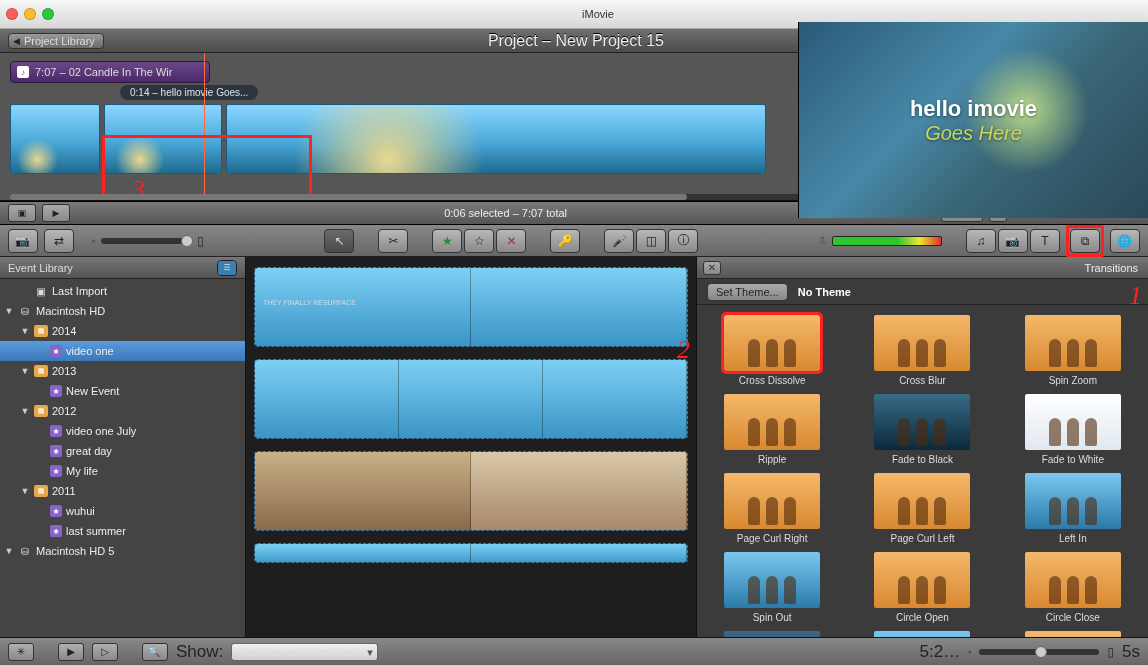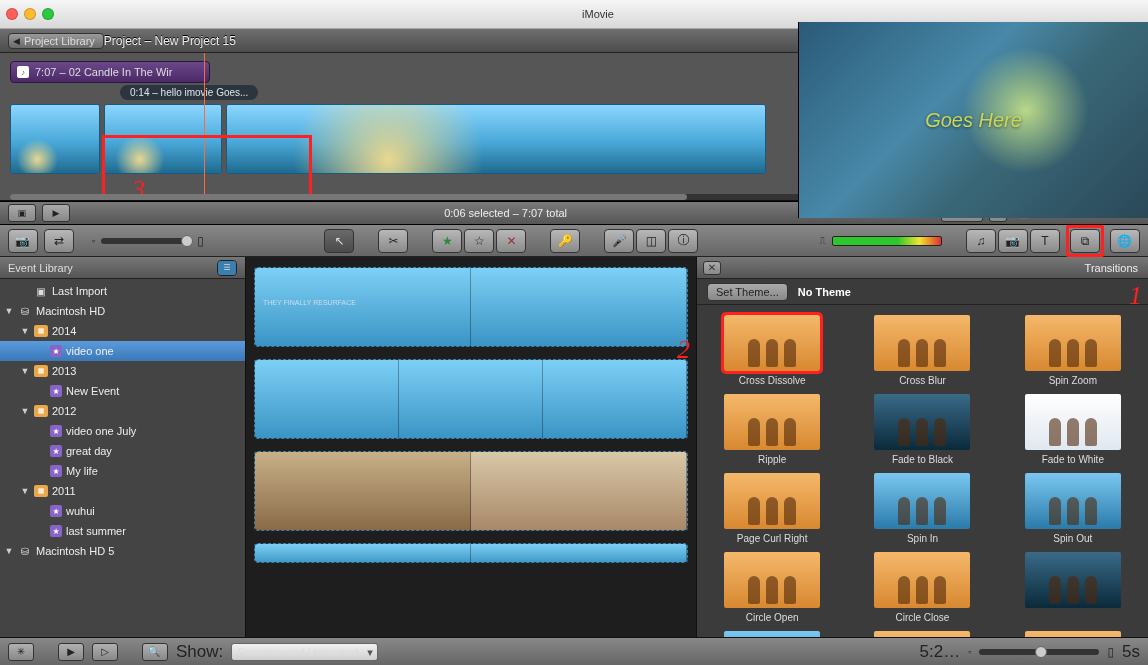--- a/index.html
+++ b/index.html
@@ -9,21 +9,21 @@
 .titlebar { height: 29px; background: linear-gradient(#f6f6f6,#d8d8d8); display: flex; align-items: center; padding: 0 6px; border-bottom:1px solid #aaa; }
 .traffic { display:flex; gap:6px; }
 .tl { width:12px; height:12px; border-radius:50%; border:1px solid rgba(0,0,0,0.2); }
 .tl.red{background:#ff5f57}.tl.yellow{background:#febb2e}.tl.green{background:#2ac940}
 .titlebar .title { flex:1; text-align:center; color:#333; font-weight:500; }
 
 
 .projbar { height:24px; background:linear-gradient(#6f6f6f,#4c4c4c); display:flex; align-items:center; padding:0 8px; border-bottom:1px solid #222; }
 .back-btn { display:flex; align-items:center; background:linear-gradient(#9a9a9a,#6a6a6a); border:1px solid #333; border-radius:4px; padding:1px 8px 1px 4px; color:#111; font-size:11px; cursor:pointer; }
 .back-btn:before { content:"◀"; font-size:9px; margin-right:4px; color:#222; }
-.projbar .ptitle { flex:1; text-align:left; font-size:12px; color:#eee; text-shadow:0 -1px 0 #000; }
+.projbar .ptitle { flex:1; text-align:center; font-size:16px; color:#eee; text-shadow:0 -1px 0 #000; }
 .segb { width:18px; height:16px; background:linear-gradient(#777,#555); border:1px solid #222; border-radius:3px; display:flex; align-items:center; justify-content:center; font-size:9px; color:#ccc; cursor:pointer;}
 .segb.swap{background:linear-gradient(#b97e39,#8c5a20)}
 .seg-group{display:flex;border-radius:4px;overflow:hidden;border:1px solid #222;margin-right:6px}
 .seg-group .segc{width:16px;height:14px;border-right:1px solid #333}
 .segc:last-child{border-right:none}
 
 
 .timeline-area { height:148px; background:#565656; position:relative; border-bottom:1px solid #111; overflow:hidden; }
 .audio-track { background:linear-gradient(#6a4888,#4c2869); border:1px solid #2a1440; border-radius:4px; height:22px; margin:8px 10px 2px 10px; display:flex; align-items:center; padding:0 6px; gap:6px; width:200px; color:#eee; }
 .audio-track .dot{width:12px;height:12px;background:#fff;border-radius:2px;display:flex;align-items:center;justify-content:center;font-size:8px;color:#6a4888}
@@ -400,28 +400,38 @@
           <div class="trans-thumb ">
             <div class="silh">
               <span></span>
               <span></span>
               <span></span>
             </div>
           </div>
           <div class="trans-label">Page Curl Right</div>
         </div>
         <div class="trans-item">
+          <div class="trans-thumb ">
+            <div class="silh">
+              <span></span>
+              <span></span>
+              <span></span>
+            </div>
+          </div>
+          <div class="trans-label">Page Curl Left</div>
+        </div>
+        <div class="trans-item">
           <div class="trans-thumb blue">
             <div class="silh">
               <span></span>
               <span></span>
               <span></span>
             </div>
           </div>
-          <div class="trans-label">Spin In</div>
+          <div class="trans-label">Left In</div>
         </div>
         <div class="trans-item">
           <div class="trans-thumb blue">
             <div class="silh">
               <span></span>
               <span></span>
               <span></span>
             </div>
           </div>
           <div class="trans-label">Spin Out</div>
@@ -487,20 +497,21 @@
           <div class="trans-label"></div>
         </div>
       </div>
     <div class="anno-num" style="left:-20px;top:78px">2</div>
   </div>
 
 </div>
 
 <div class="viewer">
   <div class="viewer-inner">
+    <div class="viewer-t1">hello  imovie</div>
     <div class="viewer-t2">Goes Here</div>
   </div>
 </div>
 
 <div class="bottombar">
   <div class="bb-btn">✳</div>
   <div style="width:8px"></div>
   <div class="bb-btn">▶</div>
   <div class="bb-btn">▷</div>
   <div style="width:8px"></div>

